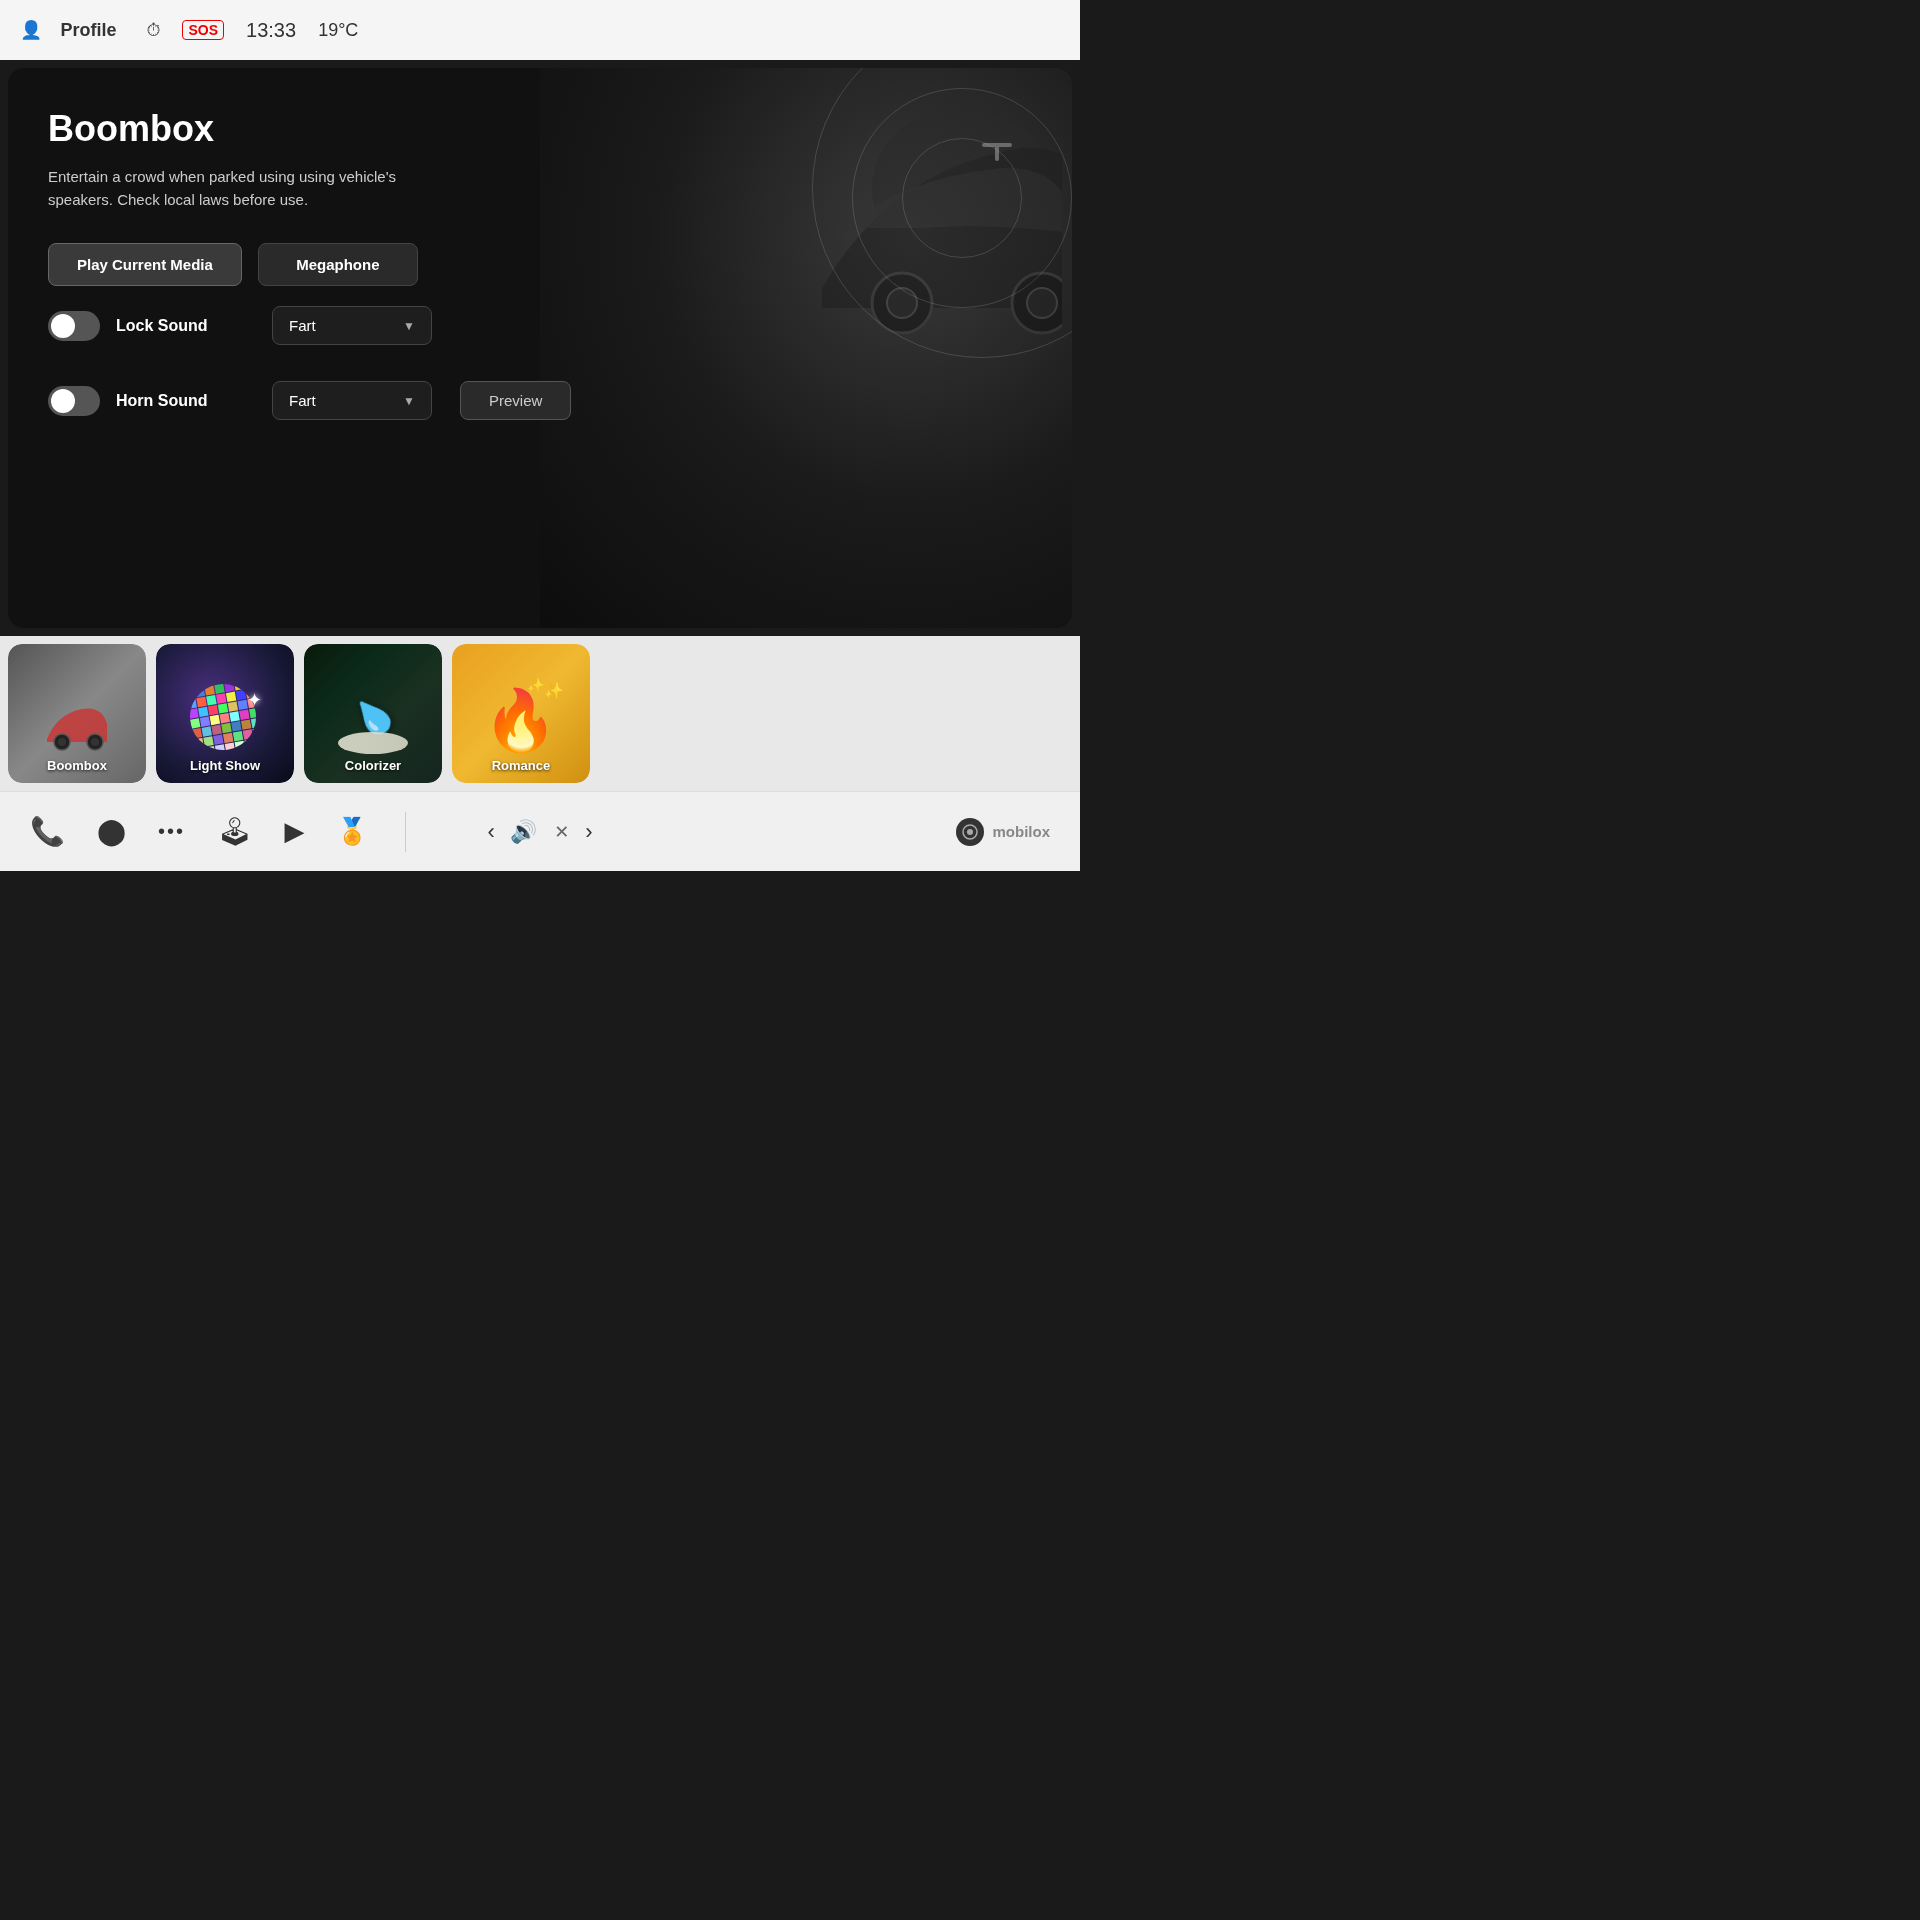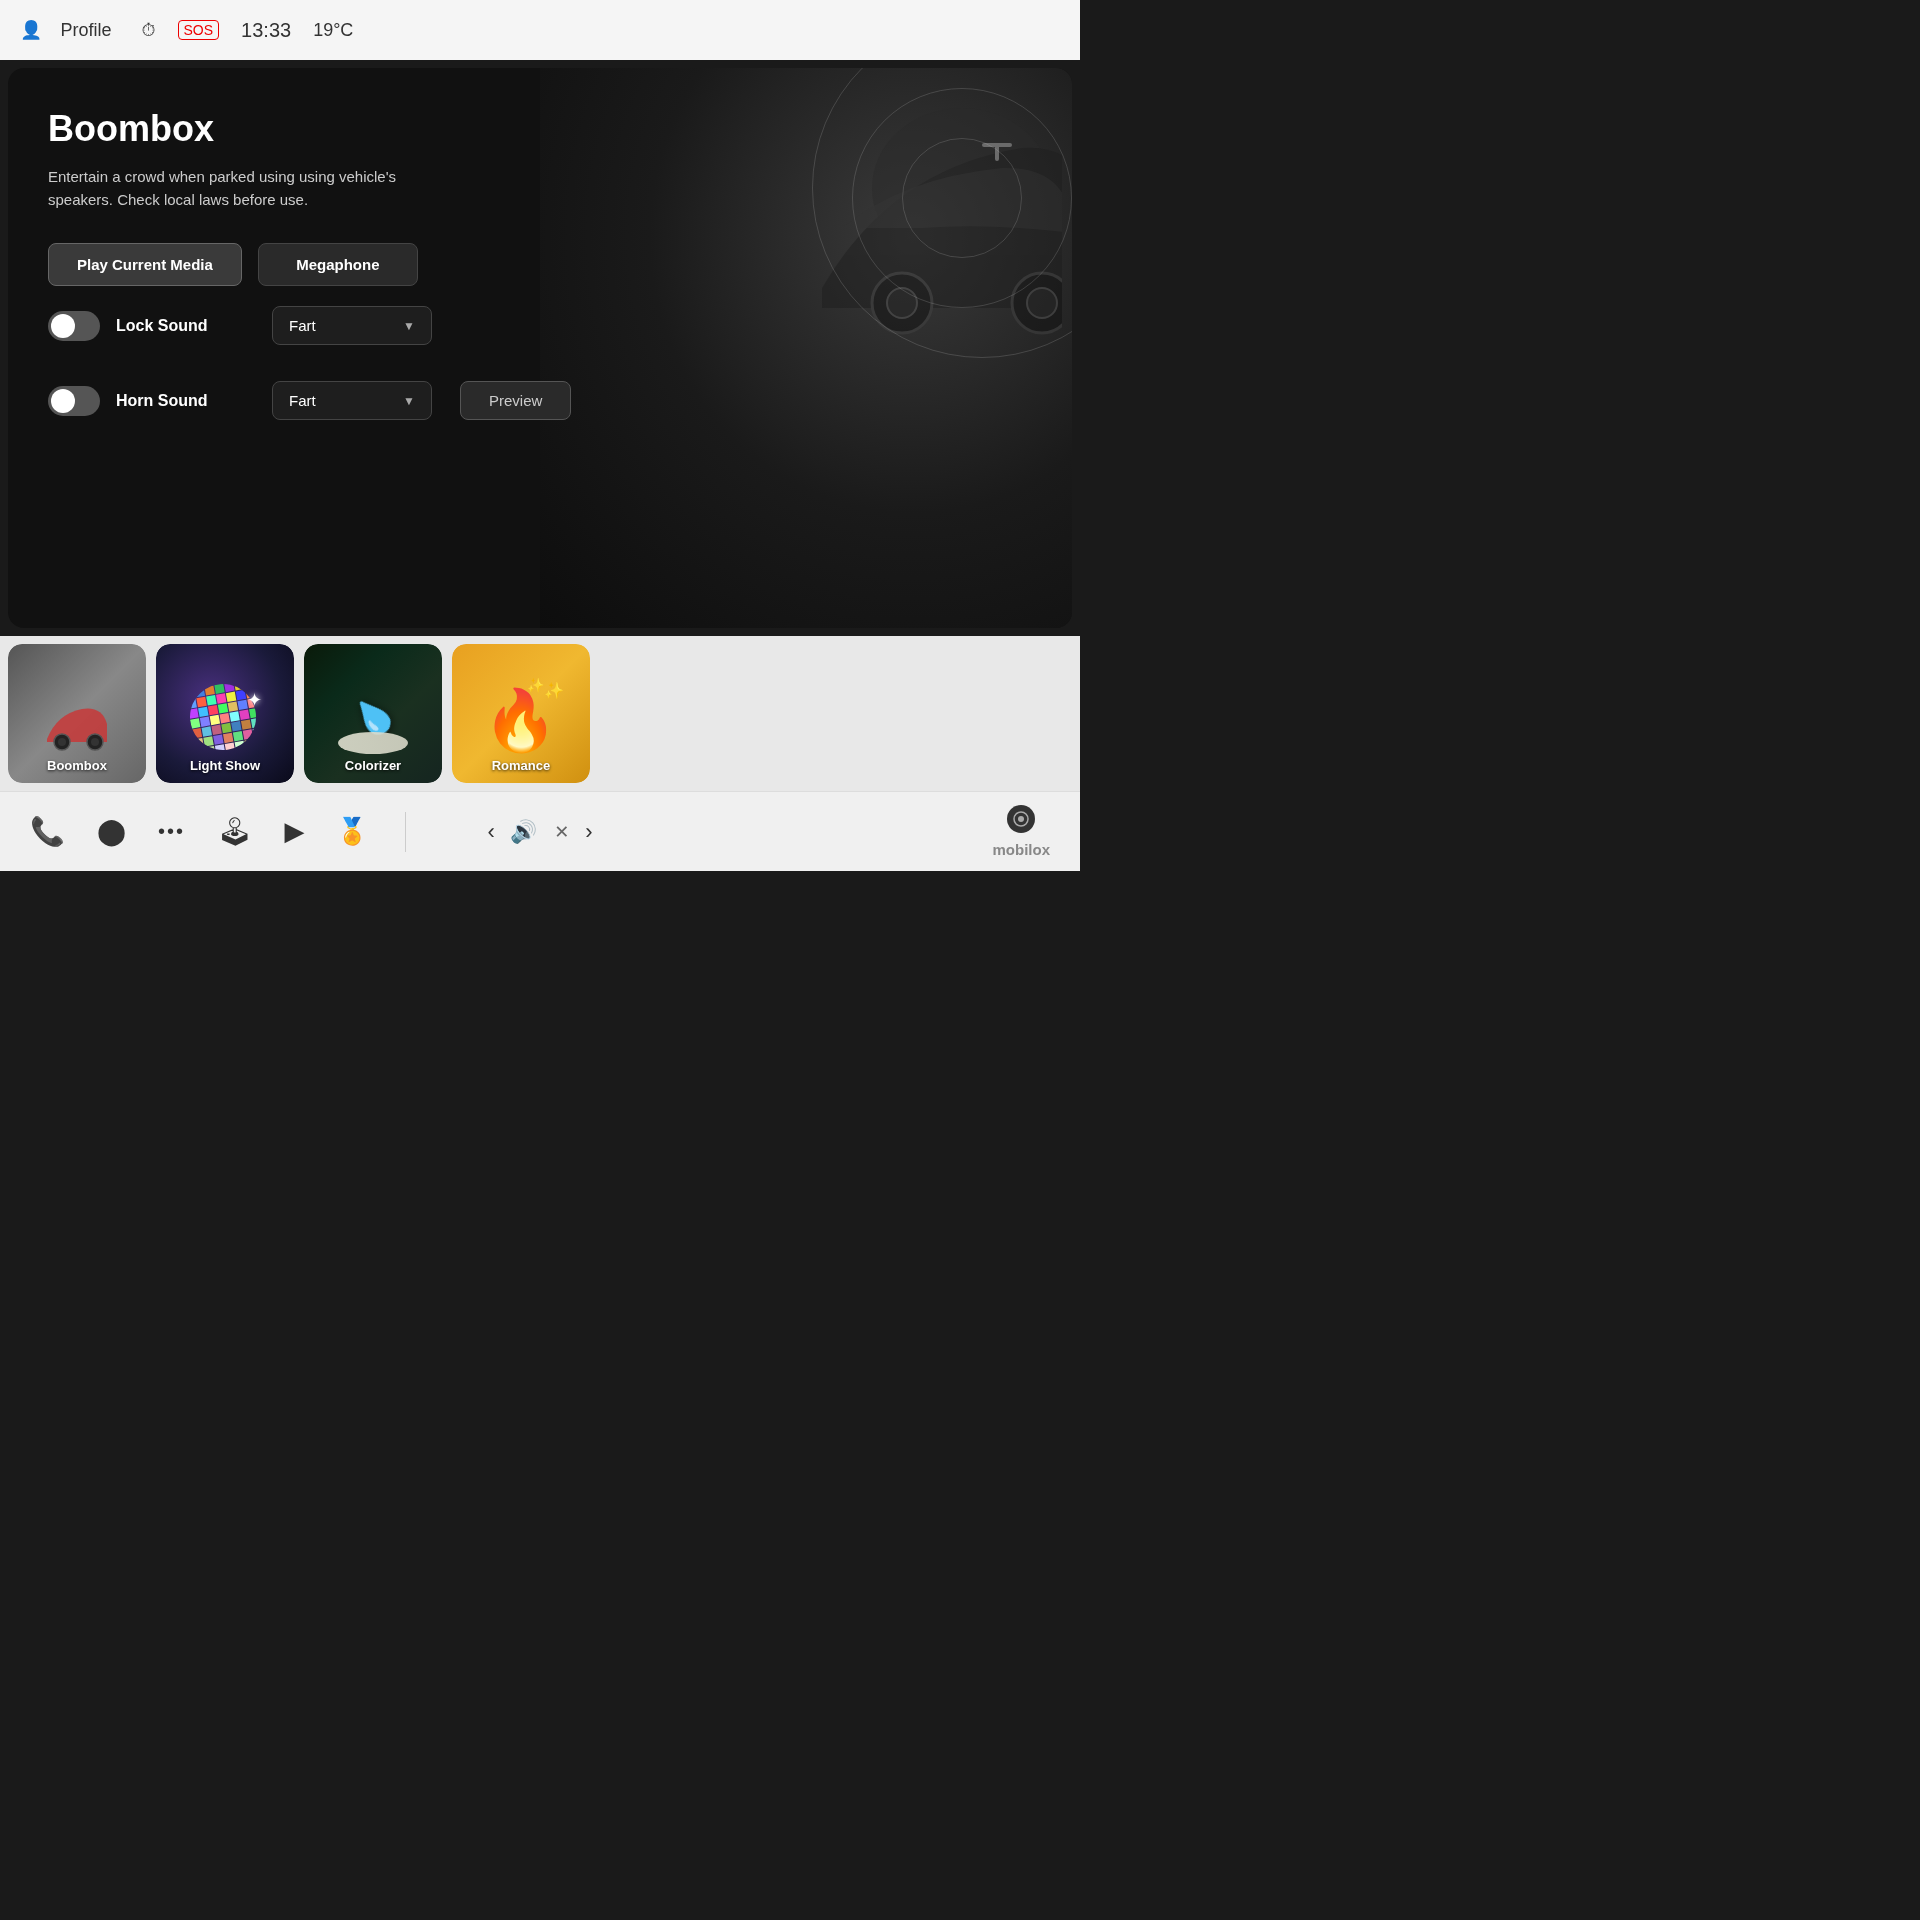--- a/index.html
+++ b/index.html
@@ -17,21 +17,21 @@
       background: #f5f5f5;
       height: 60px;
       display: flex;
       align-items: center;
       padding: 0 20px;
       gap: 18px;
       position: relative;
       z-index: 10;
     }
     .status-icon { font-size: 18px; color: #333; }
-    .status-text { font-size: 18px; color: #333; font-weight: 400; }
+    .status-text { font-size: 18px; color: #333; font-weight: 700; }
     .status-time { font-size: 20px; color: #333; font-weight: 400; margin-left: 4px; }
     .status-temp { font-size: 18px; color: #333; font-weight: 400; margin-left: 4px; }
 
     
     #main-content {
       background: #111;
       margin: 8px;
       border-radius: 16px;
       overflow: hidden;
       position: relative;
@@ -534,21 +534,21 @@
 
   <div class="taskbar-divider"></div>
 
   <div class="taskbar-center">
     <span class="taskbar-icon" style="font-size:22px;">‹</span>
     <span class="taskbar-icon" style="font-size:22px;">🔊</span>
     <span class="taskbar-icon" style="font-size:18px;color:#666;">✕</span>
     <span class="taskbar-icon" style="font-size:22px;">›</span>
   </div>
 
-  <div class="mobilox-watermark" style="position:static;margin-left:auto;flex-direction:column;">
+  <div class="mobilox-watermark" style="position:static;margin-left:auto;">
     <div class="mobilox-logo">
       <svg width="16" height="16" viewBox="0 0 16 16">
         <circle cx="8" cy="8" r="7" fill="none" stroke="#aaa" stroke-width="1.5"></circle>
         <circle cx="8" cy="8" r="3" fill="#aaa"></circle>
       </svg>
     </div>
     <span style="color:#888;font-size:15px;">mobilox</span>
   </div>
 </div>
 

